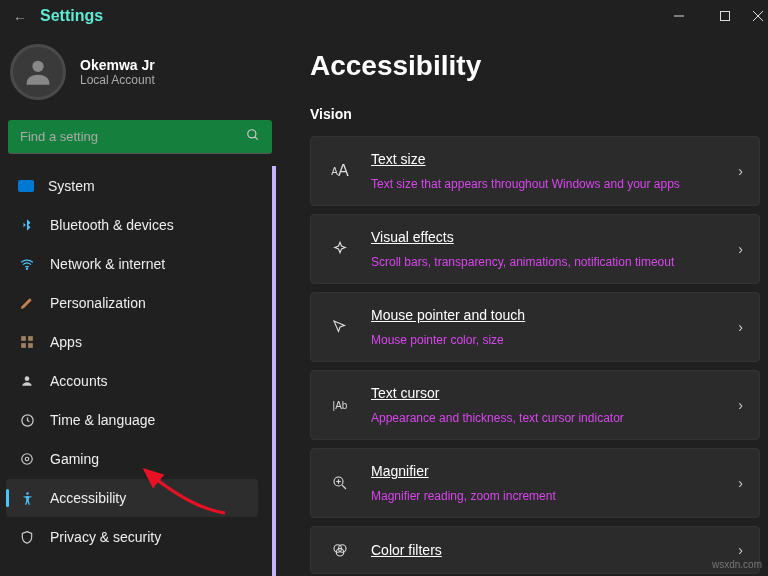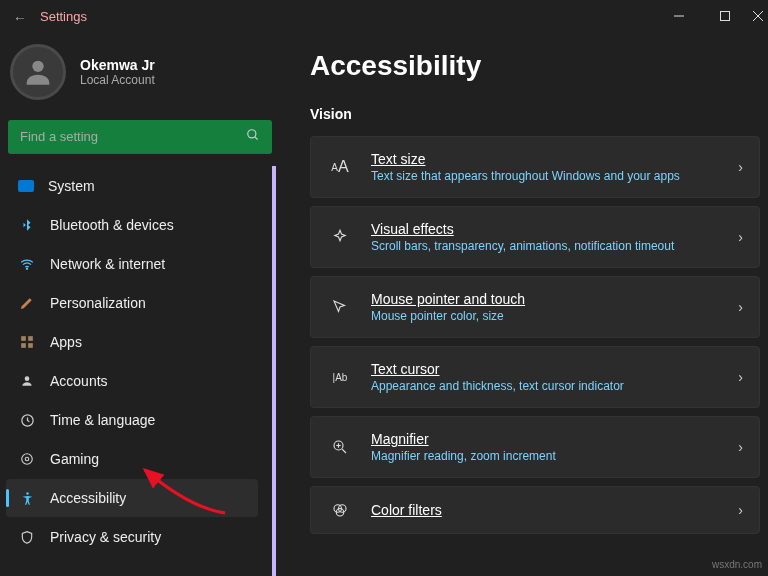--- a/index.html
+++ b/index.html
@@ -1,19 +1,19 @@
 <!DOCTYPE html>
 <html><head>
 <meta charset="utf-8">
 <style>
   * { margin: 0; padding: 0; box-sizing: border-box; font-family: "Segoe UI", sans-serif; }
   body { background: #202020; color: #fff; width: 768px; height: 576px; overflow: hidden; position: relative; }
   .titlebar { display: flex; align-items: center; height: 32px; font-size: 12px; }
   .back-btn { width: 40px; text-align: center; color: #aaa; font-size: 14px; }
-  .title { color: #fca5a5; font-size: 13px; }
+  .title { color: #5eead4; font-size: 16px; font-weight: bold; }
   .win-controls { margin-left: auto; display: flex; }
   .win-btn { width: 46px; height: 32px; display: flex; align-items: center; justify-content: center; color: #ddd; font-size: 11px; }
   .layout { display: flex; height: calc(100% - 32px); }
   .sidebar { width: 280px; padding: 0 4px; display: flex; flex-direction: column; }
   .profile { display: flex; align-items: center; gap: 14px; padding: 12px 10px 20px 6px; }
   .avatar { width: 56px; height: 56px; border-radius: 50%; background: #3a3a3a; border: 3px solid #4a4a4a; display: flex; align-items: center; justify-content: center; }
   .avatar svg { width: 34px; height: 34px; fill: #888; }
   .profile-name { font-size: 14px; font-weight: 600; }
   .profile-sub { font-size: 12px; color: #aaa; }
   .search { display: flex; align-items: center; background: #15803d; border-bottom: 1px solid #555; margin: 0 4px 12px 4px; height: 34px; padding: 0 12px; border-radius: 3px; }
@@ -25,21 +25,21 @@
   .nav-item.active { background: #2d2d2d; position: relative; }
   .nav-item.active::before { content: ""; position: absolute; left: 0; top: 10px; bottom: 10px; width: 3px; background: #4cc2ff; border-radius: 2px; }
   .nav-icon { width: 18px; height: 18px; display: flex; align-items: center; justify-content: center; font-size: 14px; }
   .main { flex: 1; padding: 18px 8px 0 30px; overflow: hidden; }
   .page-title { font-size: 28px; font-weight: 600; margin-bottom: 24px; }
   .section-head { font-size: 14px; font-weight: 600; margin-bottom: 14px; }
   .card { background: #2b2b2b; border: 1px solid #333; border-radius: 4px; display: flex; align-items: center; padding: 14px 16px; margin-bottom: 8px; cursor: pointer; }
   .card-icon { width: 26px; display: flex; align-items: center; justify-content: center; color: #ddd; font-size: 16px; margin-right: 18px; }
   .card-body { flex: 1; }
   .card-title { font-size: 14px; text-decoration: underline; }
-  .card-sub { font-size: 12px; color: #7dd3fc; margin-top: 2px; }
+  .card-sub { font-size: 12px; color: #d946ef; margin-top: 10px; }
   .chev { color: #ccc; font-size: 14px; }
   .arrow-annotation { position: absolute; left: 130px; top: 458px; pointer-events: none; }
   .watermark { position: absolute; right: 6px; bottom: 6px; font-size: 10px; color: #777; }
 </style>
 </head>
 <body>
 
 <div class="titlebar">
   <div class="back-btn">←</div>
   <div class="title">Settings</div>

